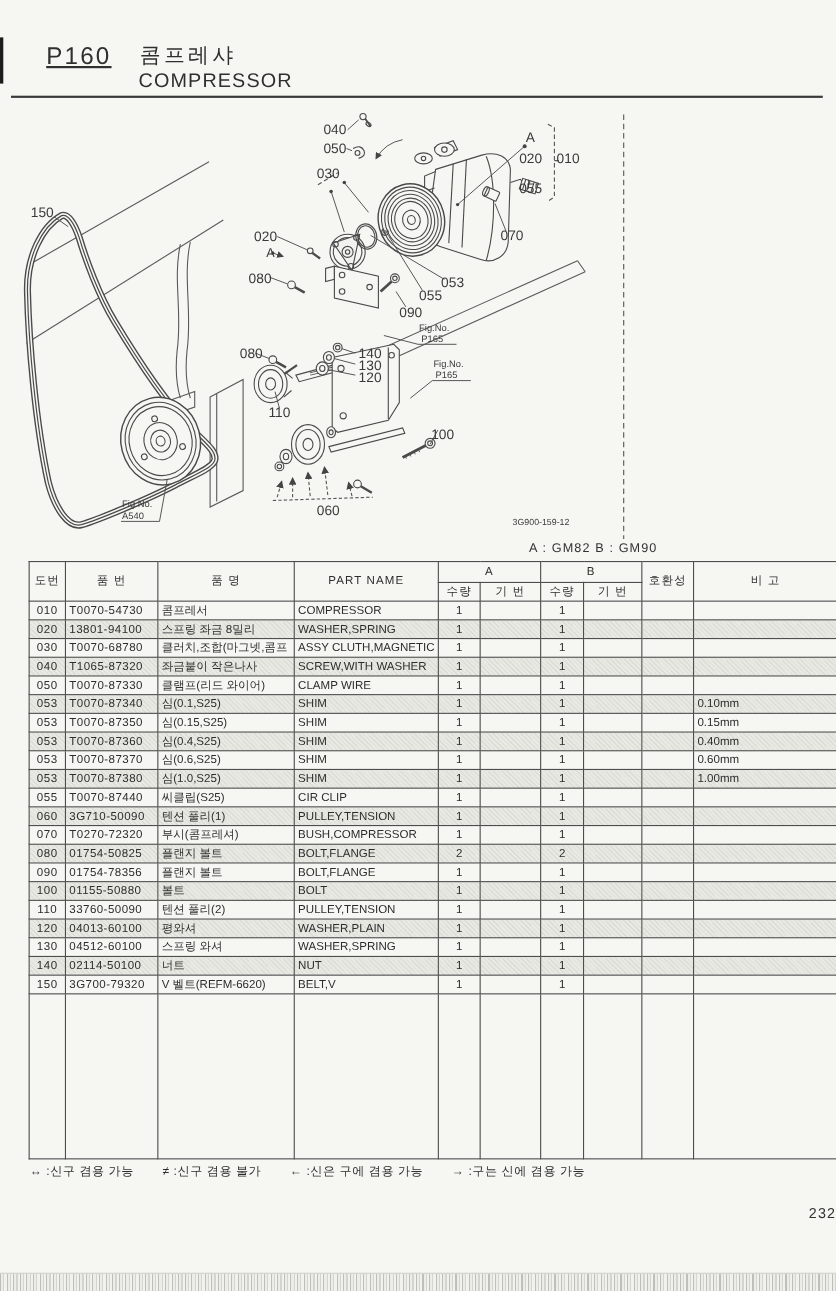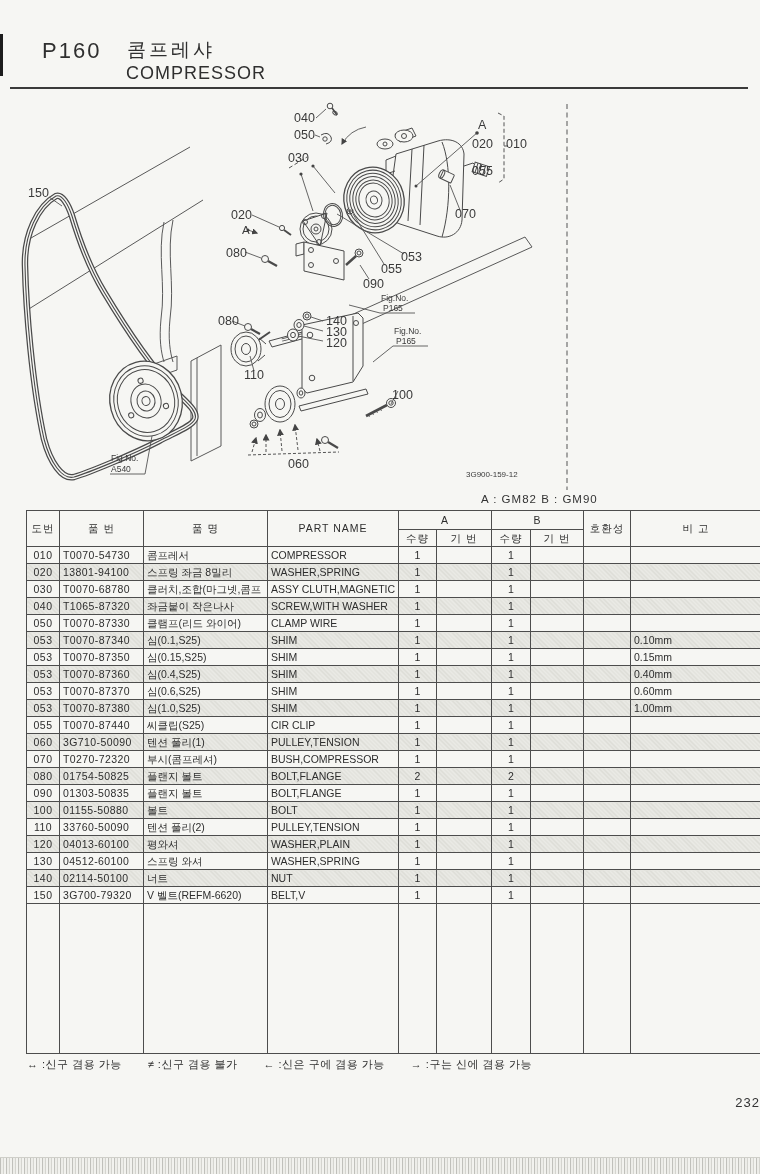--- a/index.html
+++ b/index.html
@@ -5,21 +5,21 @@
   html,body{margin:0;padding:0;}
   body{
     width:760px;height:1174px;position:relative;overflow:hidden;
     background:#f6f6f3;
     font-family:"Liberation Sans","DejaVu Sans",sans-serif;
     color:#2e2e2e;
   }
   .page{position:absolute;inset:0;}
 
   
-  .hdr-code{position:absolute;left:42px;top:38px;font-size:22px;letter-spacing:2px;color:#2f2f2f;}
+  .hdr-code{position:absolute;left:42px;top:38px;font-size:22px;letter-spacing:2px;color:#2f2f2f;text-decoration:underline;}
   .hdr-kr{position:absolute;left:127px;top:37px;font-size:19px;letter-spacing:3px;color:#2f2f2f;}
   .hdr-en{position:absolute;left:126px;top:63px;font-size:18px;letter-spacing:1px;color:#2f2f2f;}
   .hdr-rule{position:absolute;left:10px;top:87px;width:738px;height:2px;background:#3a3a3a;}
 
   
   .diagram{position:absolute;left:14px;top:94px;width:556px;height:402px;}
   .diagram svg{width:100%;height:100%;}
   .co{font-family:"Liberation Sans","DejaVu Sans",sans-serif;fill:#3a3a3a;}
   .model-note{position:absolute;left:481px;top:493px;font-size:11.5px;letter-spacing:1px;color:#333;}
 
@@ -499,21 +499,21 @@
             <td class="c-en">BOLT,FLANGE</td>
             <td class="c-q">2</td>
             <td class="c-ref"></td>
             <td class="c-q">2</td>
             <td class="c-ref"></td>
             <td class="c-cp"></td>
             <td class="c-rm"></td>
           </tr>
           <tr>
             <td class="c-no">090</td>
-            <td class="c-pn">01303-50835</td>
+            <td class="c-pn">01754-78356</td>
             <td class="c-kr">플랜지 볼트</td>
             <td class="c-en">BOLT,FLANGE</td>
             <td class="c-q">1</td>
             <td class="c-ref"></td>
             <td class="c-q">1</td>
             <td class="c-ref"></td>
             <td class="c-cp"></td>
             <td class="c-rm"></td>
           </tr>
           <tr class="shaded">

